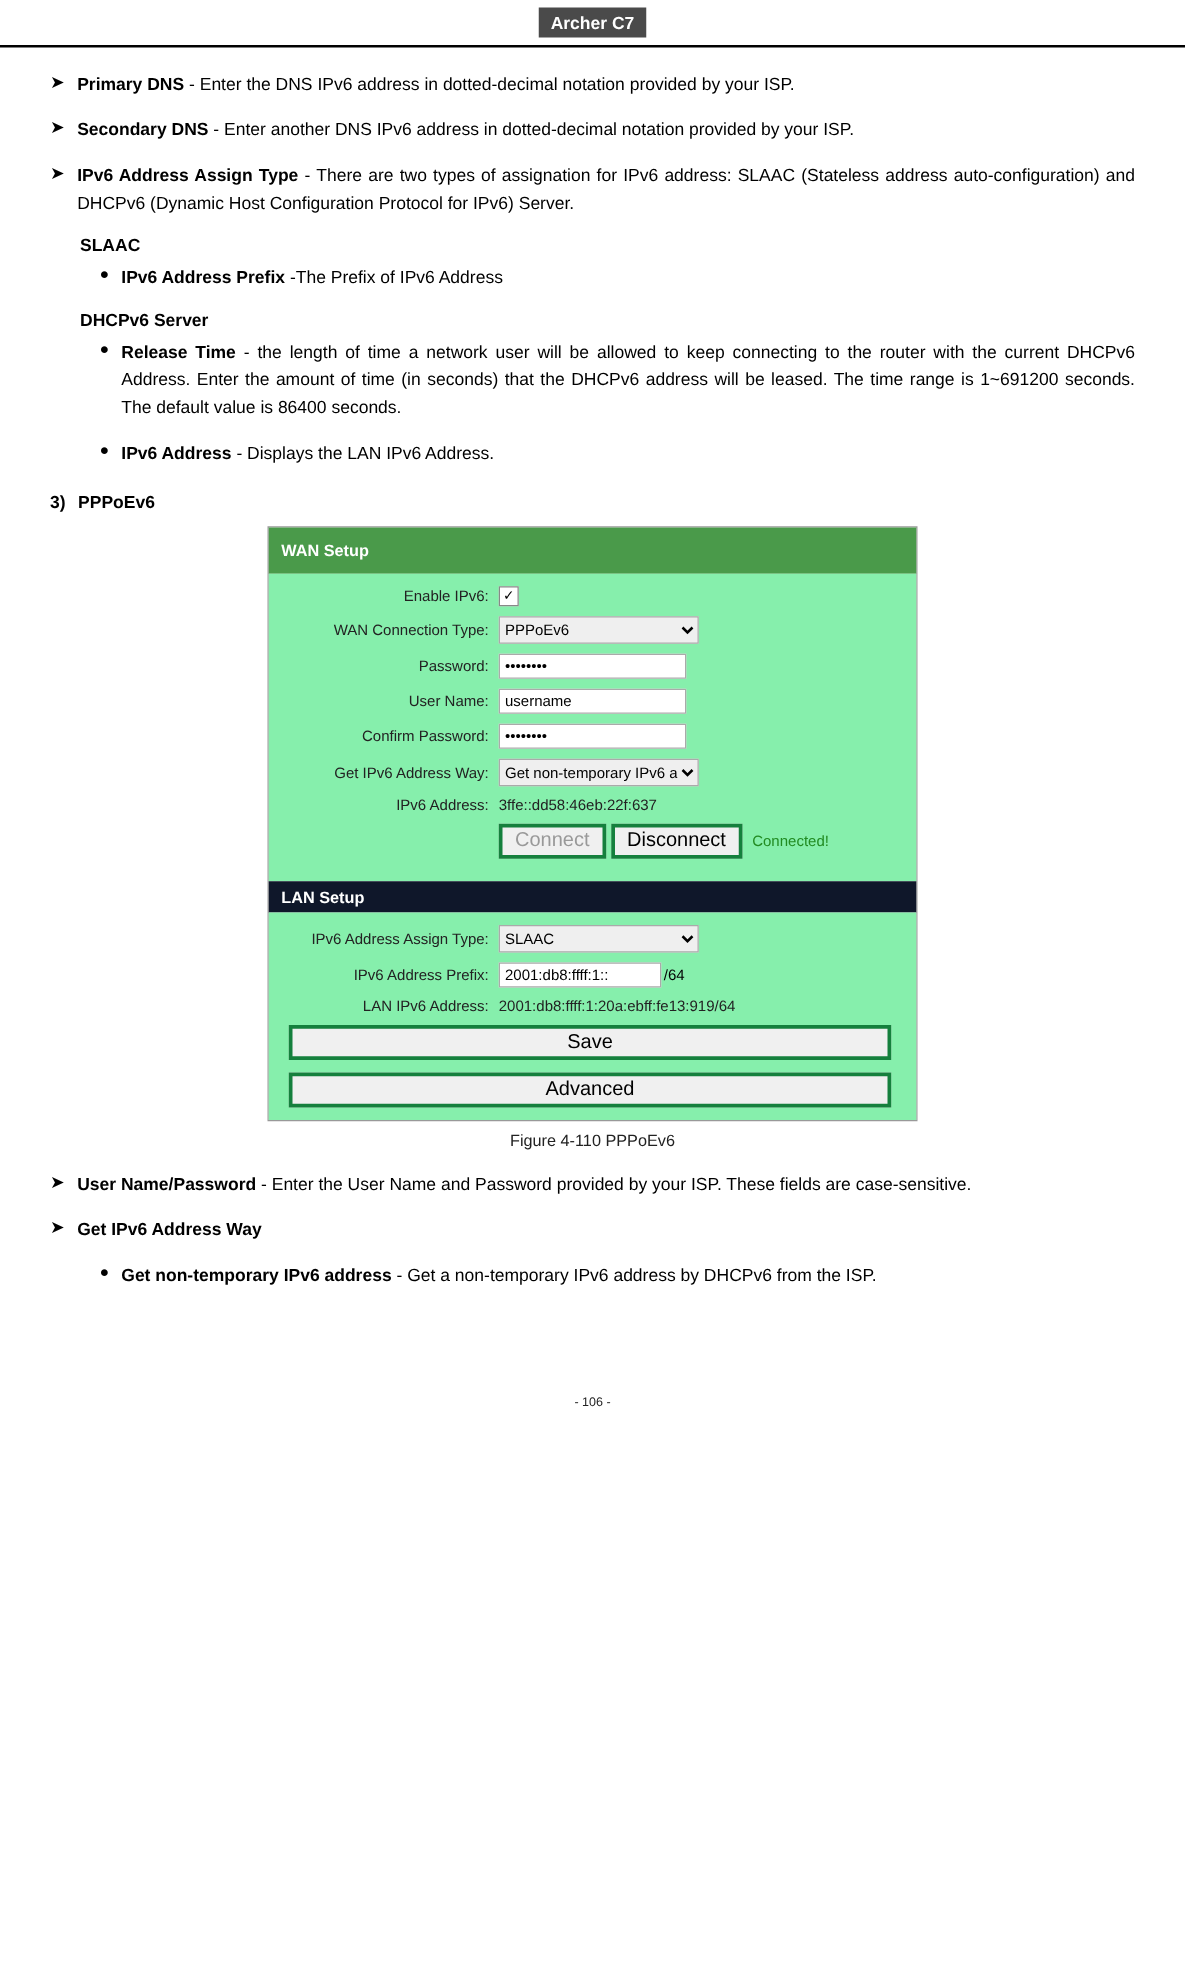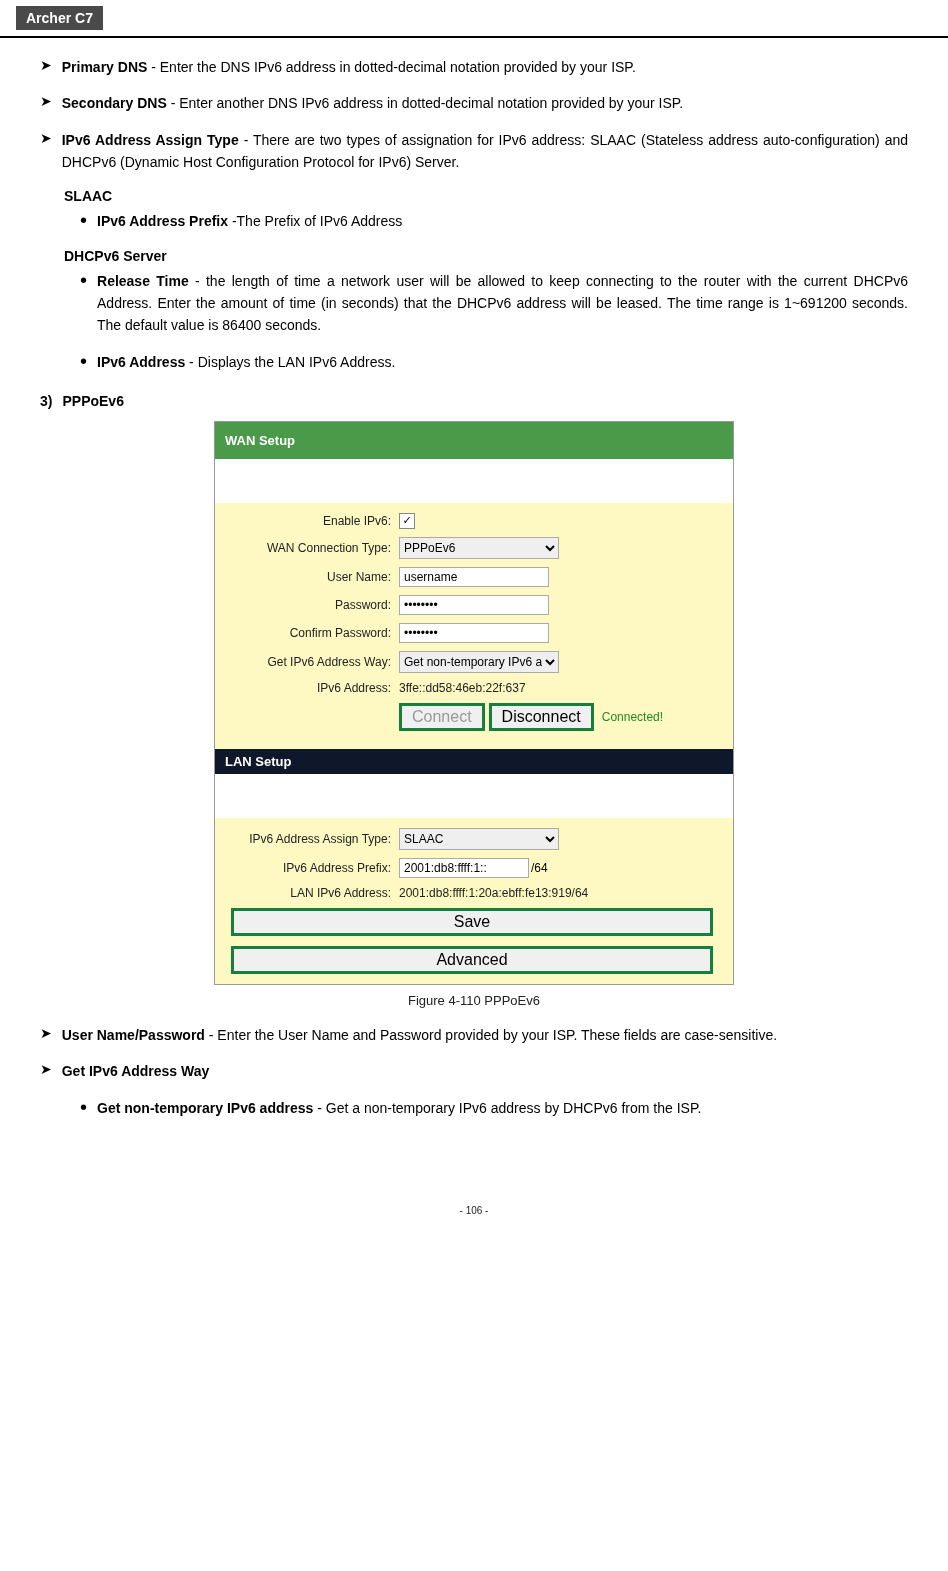--- a/index.html
+++ b/index.html
@@ -12,20 +12,21 @@
       min-height: 1571px;
     }
 
     
     .page-header {
       display: flex;
       align-items: center;
       border-bottom: 2px solid #000;
       padding: 6px 16px;
       margin-bottom: 18px;
+      flex-direction: column;
     }
     .header-product {
       background: #4a4a4a;
       color: #fff;
       font-weight: bold;
       font-size: 14px;
       padding: 4px 10px;
       margin-right: 0;
     }
     .header-title {
@@ -117,22 +118,21 @@
     }
     .setup-header {
       background: #4a9a4a;
       color: #fff;
       font-weight: bold;
       font-size: 13px;
       padding: 11px 10px;
     }
     .setup-body {
       padding: 10px 16px;
-      background: #fef9c3;
-      margin-top: 44px;
+      background: #86efac;
     }
     .form-row {
       display: flex;
       align-items: center;
       margin-bottom: 8px;
     }
     .form-label {
       text-align: right;
       width: 160px;
       margin-right: 8px;
@@ -322,30 +322,30 @@
       <div class="form-row">
         <span class="form-label">WAN Connection Type:</span>
         <div class="form-value">
           <select class="form-select">
             <option>PPPoEv6</option>
           </select>
         </div>
       </div>
 
       <div class="form-row">
+        <span class="form-label">Password:</span>
+        <div class="form-value">
+          <input type="password" class="form-input" value="12345678" style="">
+        </div>
+      </div>
+
+      <div class="form-row">
         <span class="form-label">User Name:</span>
         <div class="form-value">
           <input type="text" class="form-input" value="username" style="">
-        </div>
-      </div>
-
-      <div class="form-row">
-        <span class="form-label">Password:</span>
-        <div class="form-value">
-          <input type="password" class="form-input" value="12345678" style="">
         </div>
       </div>
 
       <div class="form-row">
         <span class="form-label">Confirm Password:</span>
         <div class="form-value">
           <input type="password" class="form-input" value="12345678" style="">
         </div>
       </div>
 

